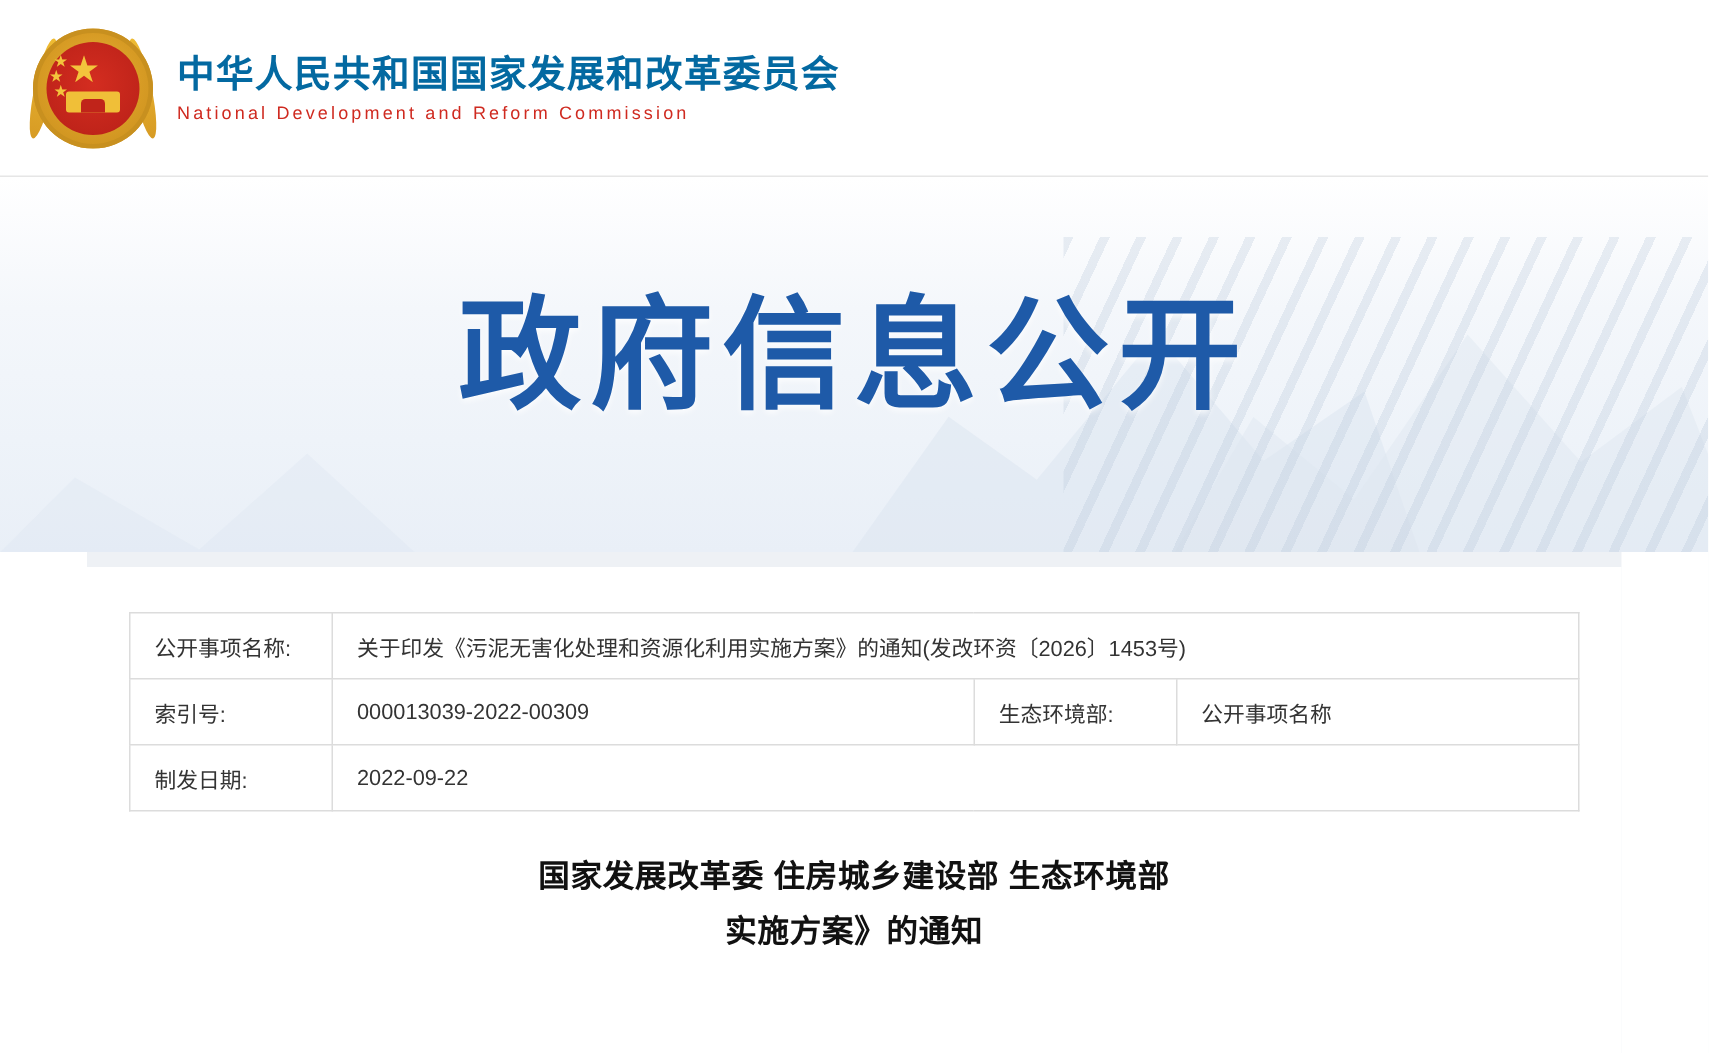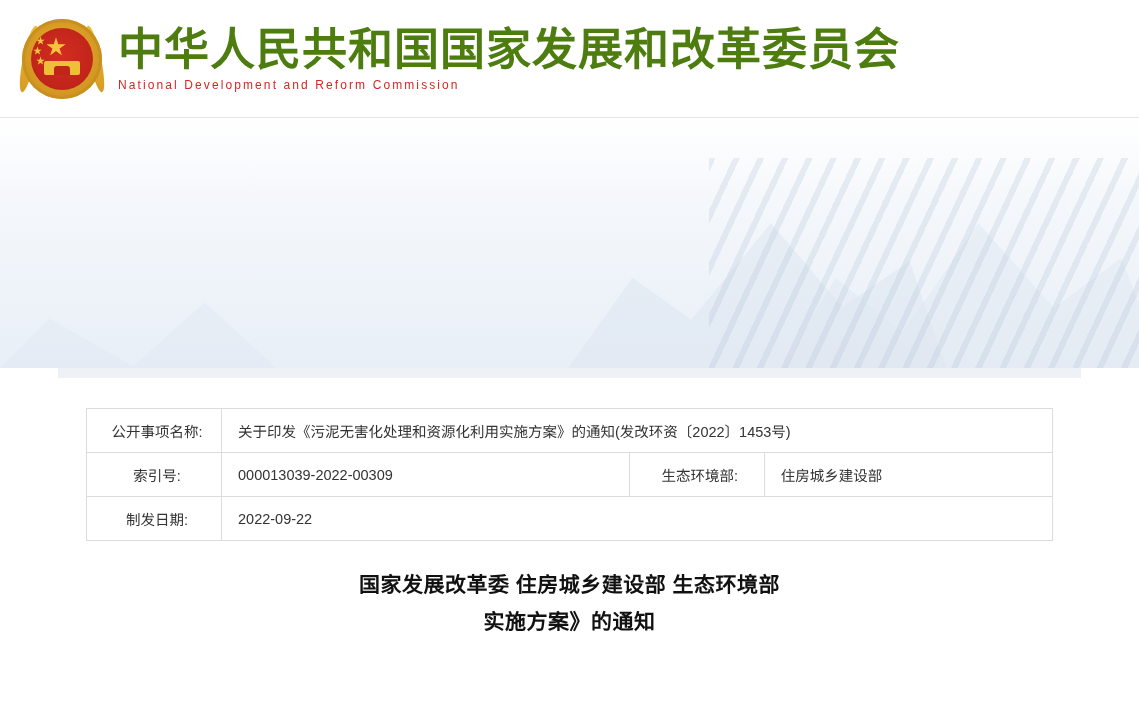--- a/index.html
+++ b/index.html
@@ -81,23 +81,23 @@
     width: 12px; height: 68px;
     border-radius: 50%;
     background: linear-gradient(#eebb33, #d79b24);
   }
   .emblem .wheat-l { left: 3px; transform: rotate(12deg); }
   .emblem .wheat-r { right: 3px; transform: rotate(-12deg); }
 
   .titleblock { line-height: 1; }
   .title-cn {
     font-family: "DejaVu Sans", sans-serif;
-    font-size: 45px;
+    font-size: 25px;
     font-weight: bold;
-    color: #4d7c0f;
+    color: #0369a1;
     letter-spacing: 1px;
     margin-bottom: 7px;
   }
   .title-en {
     font-size: 12px;
     color: #cf2a20;
     letter-spacing: 2.1px;
     font-family: "Liberation Sans", sans-serif;
   }
 
@@ -182,21 +182,20 @@
   table.meta td {
     border: 1px solid #dcdcdc;
     padding: 11px 10px 11px 16px;
     vertical-align: middle;
     color: #333;
     white-space: nowrap;
   }
   td.lbl {
     color: #1a1a1a;
     width: 108px;
-    text-align: center;
   }
   .val-red { color: #c00000; }
 
   .doc-title {
     margin-top: 26px;
     text-align: center;
     font-family: Liberation Sans, sans-serif;
     font-weight: bold;
     font-size: 21px;
     color: #111111;
@@ -237,37 +236,38 @@
       <div class="title-cn">中华人民共和国国家发展和改革委员会</div>
       <div class="title-en">National Development and Reform Commission</div>
     </div>
   </div>
 
   <div class="hero">
     <div class="mtn m3"></div>
     <div class="mtn m1"></div>
     <div class="mtn m2"></div>
     <div class="wallband"></div>
+    <div class="hero-text">政府信息公开</div>
     <div class="hero-divider"></div>
   </div>
 
   <div class="content-wrap">
     <div class="paper">
 
       <table class="meta">
         <tbody>
           <tr>
             <td class="lbl">公开事项名称:</td>
-            <td colspan="3" class="val-red">关于印发《污泥无害化处理和资源化利用实施方案》的通知(发改环资〔2022〕1453号)</td>
+            <td colspan="3" class="val-red">关于印发《污泥无害化处理和资源化利用实施方案》的通知(发改环资〔2026〕1453号)</td>
           </tr>
           <tr>
             <td class="lbl">索引号:</td>
             <td class="val-red">000013039-2022-00309</td>
             <td class="lbl">生态环境部:</td>
-            <td class="val-red">住房城乡建设部</td>
+            <td class="val-red">公开事项名称</td>
           </tr>
           <tr>
             <td class="lbl">制发日期:</td>
             <td colspan="3" class="val-red">2022-09-22</td>
           </tr>
         </tbody>
       </table>
 
       <div class="doc-title">
         <div>国家发展改革委 住房城乡建设部 生态环境部</div>

